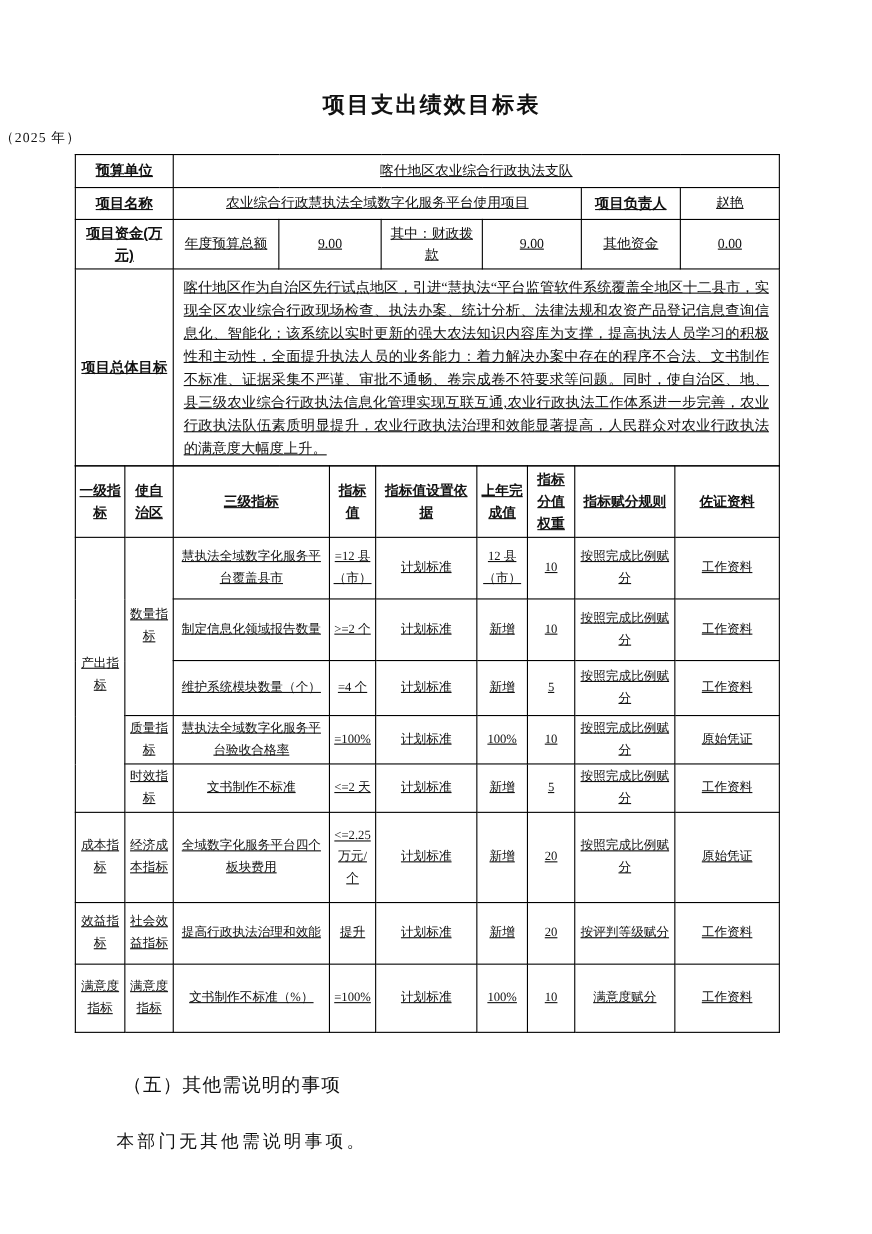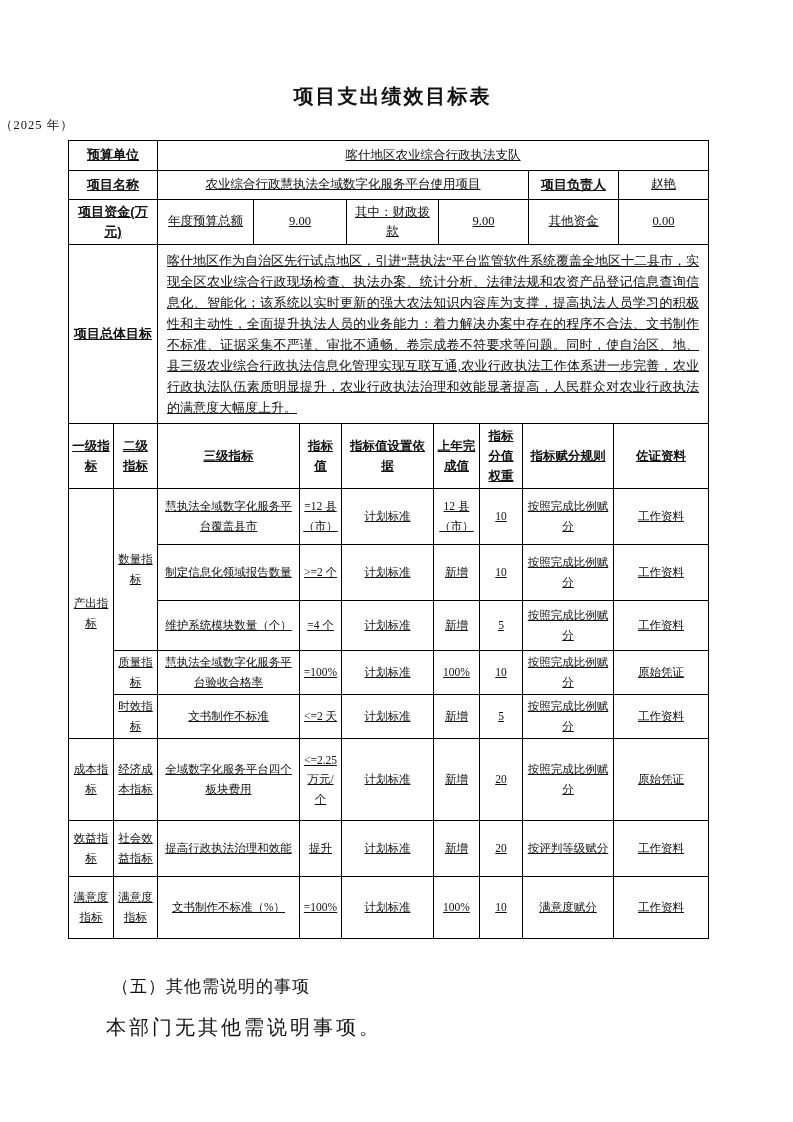--- a/index.html
+++ b/index.html
@@ -83,23 +83,23 @@
   .r-d8 { height: 62px; }
   .closing { margin-left: 112px; margin-top: 34px; }
   .closing-heading {
     font-family: "Liberation Sans", "DejaVu Sans", sans-serif;
     font-weight: normal;
     font-size: 17px;
     letter-spacing: 1px;
     margin-top: 36px;
   }
   .closing-body {
-    margin-top: 16px;
+    margin-top: 30px;
     margin-left: -6px;
-    font-size: 20px;
+    font-size: 16px;
     letter-spacing: 3px;
   }
   .page-number {
     position: absolute;
     top: 1022px;
     left: 0;
     width: 100%;
     text-align: center;
     font-size: 12px;
   }
@@ -157,21 +157,21 @@
         <col style="width:42px">
       <col style="width:92px">
         <col style="width:46px">
         <col style="width:43px">
         <col style="width:91px">
       <col style="width:95px">
     </colgroup>
     <tbody>
         <tr class="r-hdr">
       <td class="hdr">一级指标</td>
-      <td class="hdr">二级指标</td>
+      <td class="hdr">使自治区</td>
       <td class="hdr">三级指标</td>
       <td class="hdr">指标值</td>
       <td class="hdr">指标值设置依据</td>
       <td class="hdr">上年完成值</td>
       <td class="hdr">指标分值权重</td>
       <td class="hdr">指标赋分规则</td>
       <td class="hdr">佐证资料</td>
     </tr>
     <tr class="r-d1">
       <td rowspan="5">产出指标</td>

